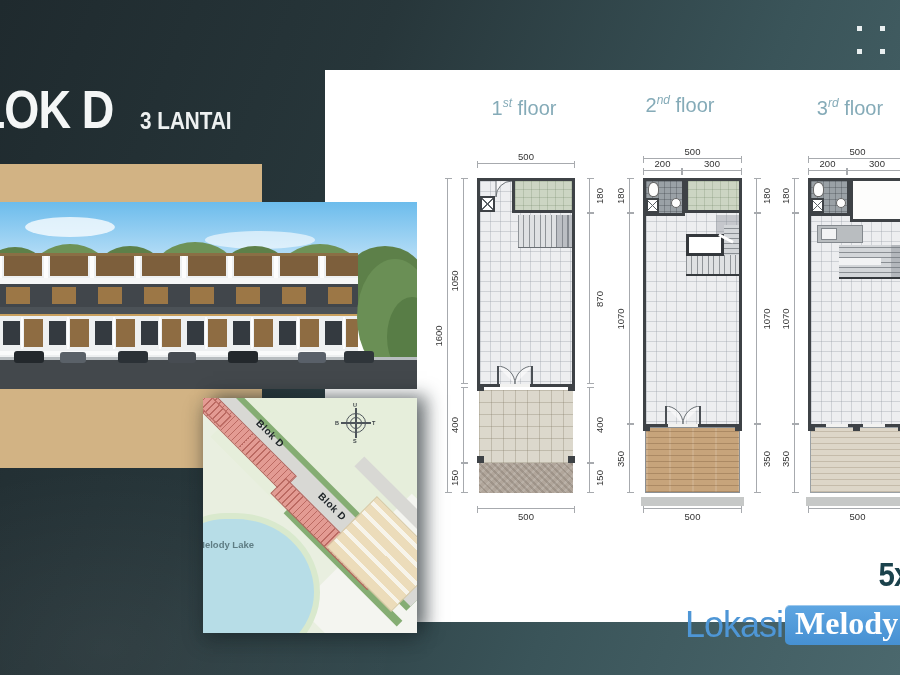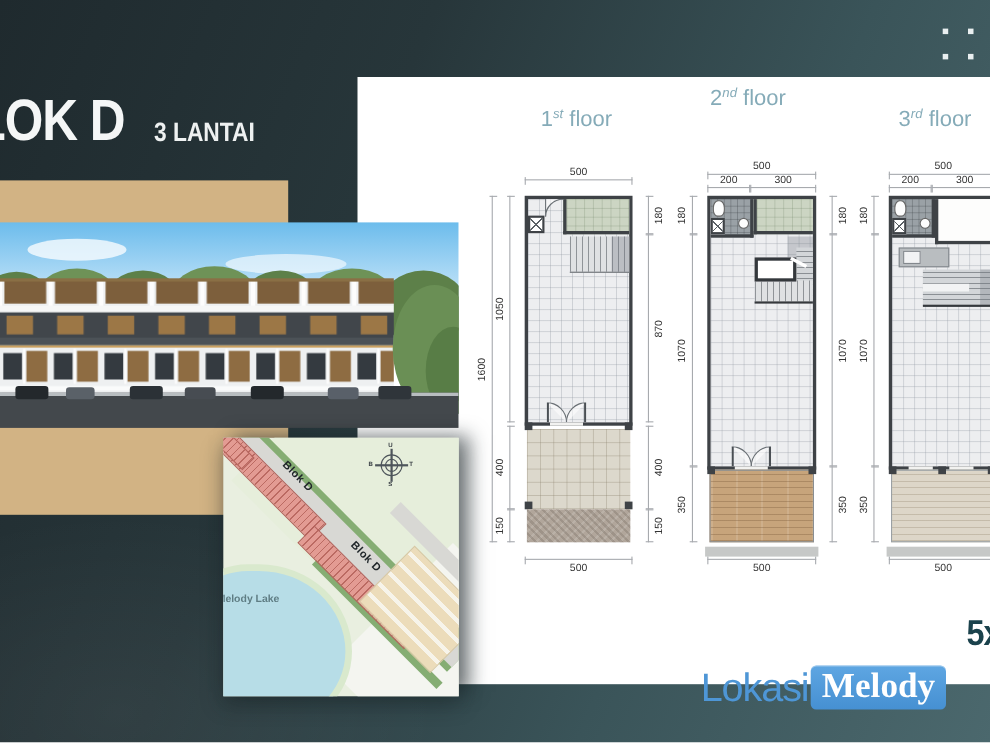--- a/index.html
+++ b/index.html
@@ -81,21 +81,21 @@
   .dimh .lbl{position:absolute;width:100%;text-align:center;top:-13px;font-size:9.5px;color:#333;}
   .dimh.below .lbl{top:2px;}
   .dimv{position:absolute;width:0;border-left:1px solid #a7aaae;}
   .dimv::before,.dimv::after{content:"";position:absolute;left:-3px;height:1px;width:7px;background:#a7aaae;}
   .dimv::before{top:0}.dimv::after{bottom:0}
   .dimv .lbl{position:absolute;left:-15px;top:50%;transform:translateY(-50%) rotate(180deg);writing-mode:vertical-rl;font-size:9.5px;color:#333;white-space:nowrap;}
   .dimv.r .lbl{left:auto;right:-15px;}
   
   .unit-size{position:absolute;left:877px;top:558px;font-size:31px;font-weight:700;color:#1b424c;z-index:3;letter-spacing:-1px;transform:scale(.95,1.05);}
   .logo{position:absolute;left:637px;top:604px;display:flex;align-items:center;z-index:6;}
-  .logo-first{font-size:36px;color:#4e96d6;letter-spacing:-1px;margin-right:2px;}
+  .logo-first{font-size:36px;color:#4e96d6;letter-spacing:-1px;margin-right:2px;margin-left:48px;}
   .logo-second{font-family:"Liberation Serif",serif;font-weight:700;font-size:32px;color:#ffffff;
     background:linear-gradient(180deg,#5ea6e2,#4690d2);border-radius:5px;padding:0 10px 3px 10px;
     box-shadow:inset 0 1px 0 rgba(255,255,255,.4);}
 </style>
 </head>
 <body>
 
 <div class="stage">
 
   <div class="dots">
@@ -190,21 +190,21 @@
       <span class="pt" style="left:12px;top:-6px;">U</span>
       <span class="pt" style="left:31px;top:12px;">T</span>
       <span class="pt" style="left:12px;top:30px;">S</span>
       <span class="pt" style="left:-6px;top:12px;">B</span>
     </div>
   </div>
 
   <div class="floor-label" style="left:464px;top:96px;">
     <span>1</span><sup>st</sup> <span>floor</span>
   </div>
-  <div class="floor-label" style="left:620px;top:77px;">
+  <div class="floor-label" style="left:620px;top:93px;">
     <span>2</span><sup>nd</sup> <span>floor</span>
   </div>
   <div class="floor-label" style="left:790px;top:96px;">
     <span>3</span><sup>rd</sup> <span>floor</span>
   </div>
 
   <div class="plan" style="left:477px;top:178px;width:98px;height:315px;">
     <div class="house" style="left:0;top:0;width:98px;height:209px;">
       <div class="pad-green" style="left:32px;top:0;width:60px;height:32px;"></div>
       <div class="shaft" style="left:0;top:15px;width:15px;height:16px;"></div>

